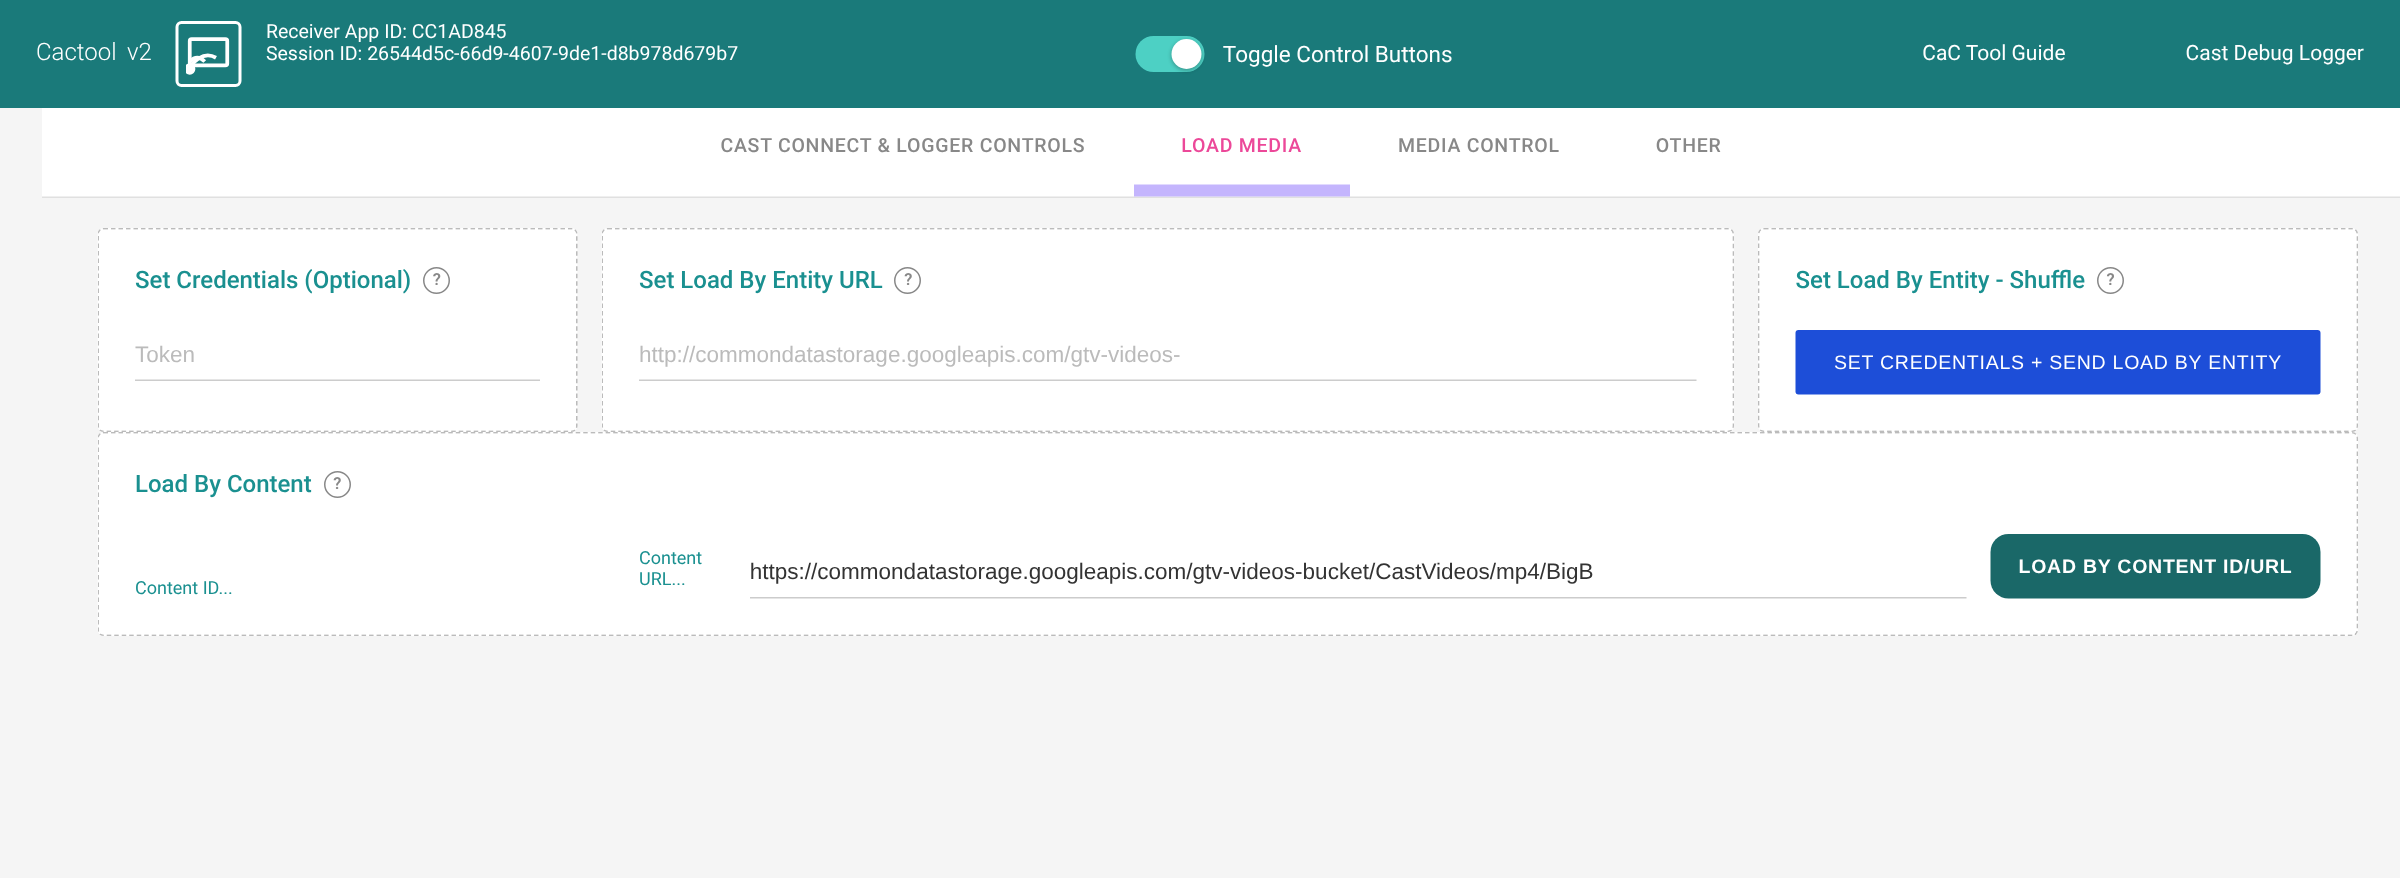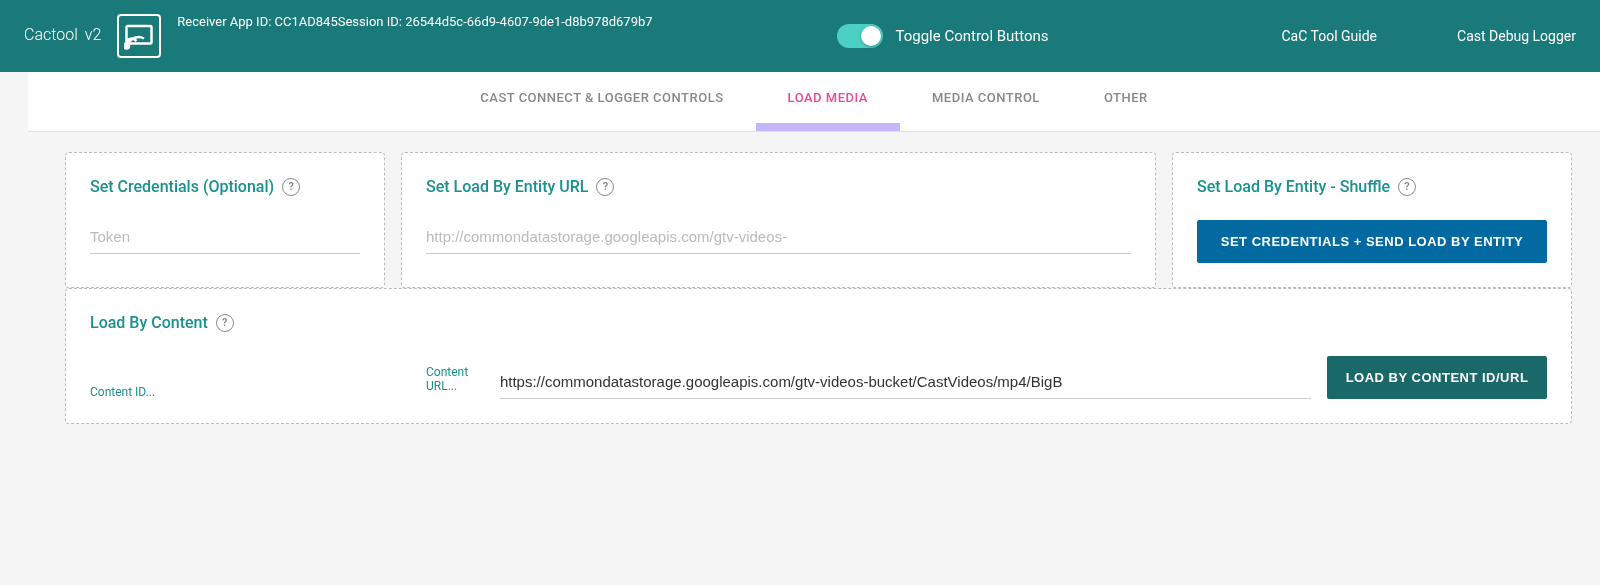--- a/index.html
+++ b/index.html
@@ -40,21 +40,21 @@
     }
     .cast-icon svg {
       width: 30px;
       height: 30px;
       fill: none;
       stroke: white;
       stroke-width: 2;
     }
     .header-info {
       display: flex;
-      flex-direction: row;
+      flex-direction: column;
       font-size: 13px;
       color: white;
     }
     .header-center {
       display: flex;
       align-items: center;
       gap: 12px;
       font-size: 15px;
     }
     .toggle-switch {
@@ -188,26 +188,26 @@
     .shuffle-row {
       display: flex;
       align-items: center;
       gap: 12px;
       margin-bottom: 20px;
       font-size: 14px;
       color: #333;
     }
 
     .btn-primary {
-      background: #0369a1;
+      background: #1d4ed8;
       color: white;
       border: none;
       padding: 14px 20px;
       font-size: 13px;
-      font-weight: 700;
+      font-weight: 400;
       letter-spacing: 0.5px;
       cursor: pointer;
       border-radius: 2px;
       text-transform: uppercase;
       width: 100%;
     }
 
     
     .card-full {
       width: 100%;
@@ -235,21 +235,21 @@
     .btn-load {
       flex: 0 0 220px;
       background: #1a6868;
       color: white;
       border: none;
       padding: 14px 16px;
       font-size: 13px;
       font-weight: 600;
       letter-spacing: 0.5px;
       cursor: pointer;
-      border-radius: 2px;
+      border-radius: 12px;
       text-transform: uppercase;
       white-space: nowrap;
     }
   </style>
 </head>
 <body>
 
 <header class="header">
   <div class="header-left">
     <div class="logo-text">

